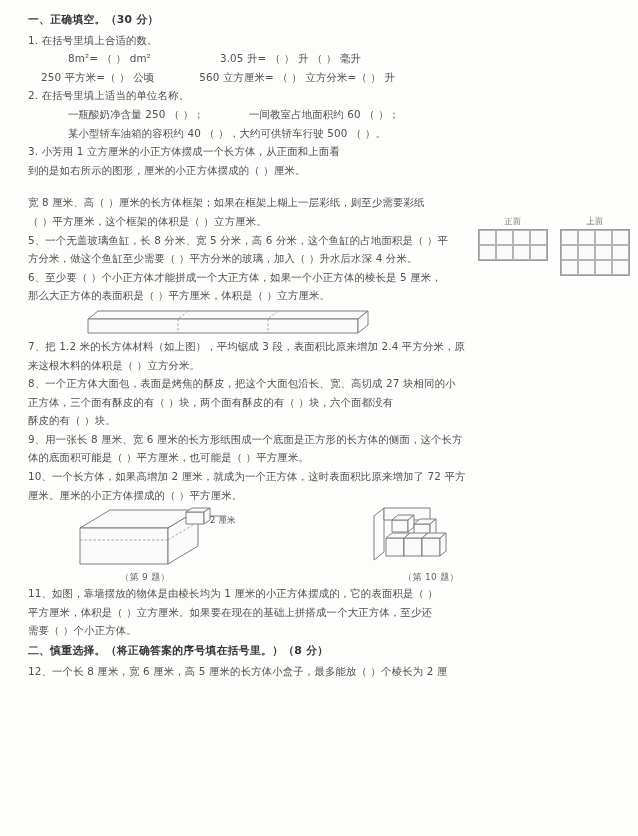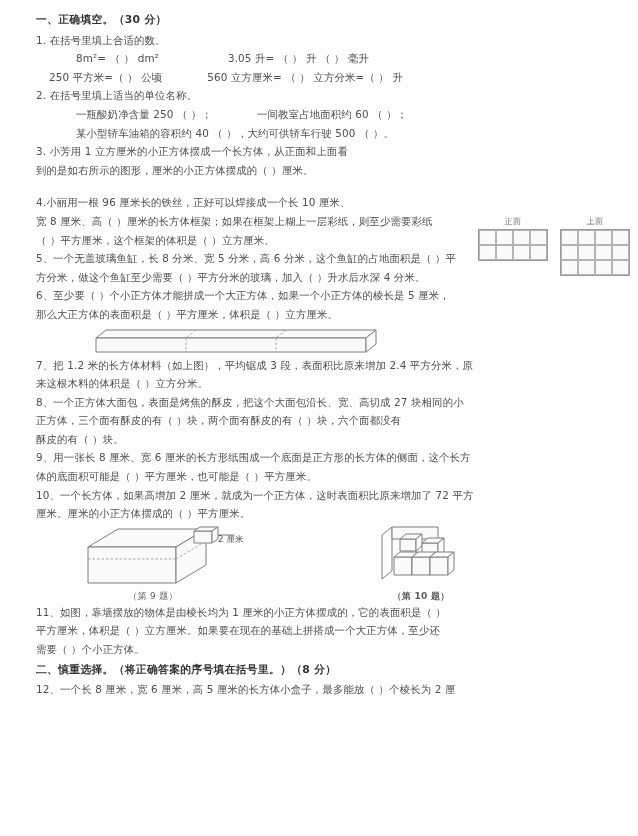--- a/index.html
+++ b/index.html
@@ -38,21 +38,21 @@
   }
   .doc-date {
     font-size: 8.5px;
     color: #8a8a8a;
     margin-left: 5px;
     vertical-align: 2px;
     letter-spacing: 0;
   }
   
   .content {
-    padding: 9px 22px 0 36px;
+    padding: 9px 22px 0 28px;
     font-size: 10.4px;
     line-height: 18.6px;
     color: #4a4a4a;
     letter-spacing: 0.15px;
   }
   .sec-head {
     font-weight: bold;
     color: #2e2e2e;
     font-size: 10.8px;
     margin-top: 2px;
@@ -132,24 +132,23 @@
     letter-spacing: 0.3px;
   }
   .cap-9 {
     position: absolute;
     left: 62px;
     top: 62px;
     width: 110px;
   }
   .cap-10 {
     position: absolute;
-    left: 330px;
+    left: 348px;
     top: 62px;
     width: 110px;
-    font-weight: bold;
   }
   .lbl-2cm {
     position: absolute;
     left: 182px;
     top: 5px;
     font-size: 8.5px;
     color: #4a4a4a;
   }
   svg {
     display: block;
@@ -199,21 +198,20 @@
       <span class="pad-r"></span>
       <span>一间教室占地面积约 60 （        ）；</span>
     </div>
     <div class="q q-ind2">某小型轿车油箱的容积约 40 （        ），大约可供轿车行驶 500 （        ）。</div>
 
     <div class="q">3. 小芳用 1 立方厘米的小正方体摆成一个长方体，从正面和上面看</div>
     <div class="q">到的是如右所示的图形，厘米的小正方体摆成的（        ）厘米。</div>
 
     <div style="height:14px"></div>
 
-    <div class="q">4.小丽用一根 96 厘米长的铁丝，正好可以焊接成一个长 10 厘米、</div>
     <div class="q">宽 8 厘米、高（        ）厘米的长方体框架；如果在框架上糊上一层彩纸，则至少需要彩纸</div>
     <div class="q">（      ）平方厘米，这个框架的体积是（       ）立方厘米。</div>
 
     <div class="q">5、一个无盖玻璃鱼缸，长 8 分米、宽 5 分米，高 6 分米，这个鱼缸的占地面积是（      ）平</div>
     <div class="q">方分米，做这个鱼缸至少需要（        ）平方分米的玻璃，加入（       ）升水后水深 4 分米。</div>
 
     <div class="q">6、至少要（       ）个小正方体才能拼成一个大正方体，如果一个小正方体的棱长是 5 厘米，</div>
     <div class="q">那么大正方体的表面积是（       ）平方厘米，体积是（       ）立方厘米。</div>
 
     <div class="fig-prism">

